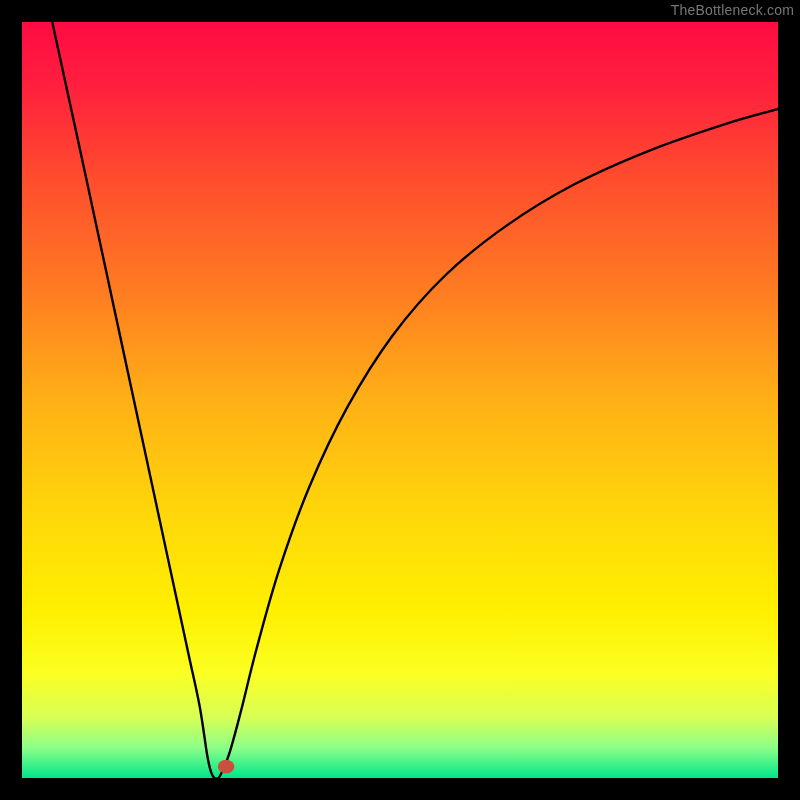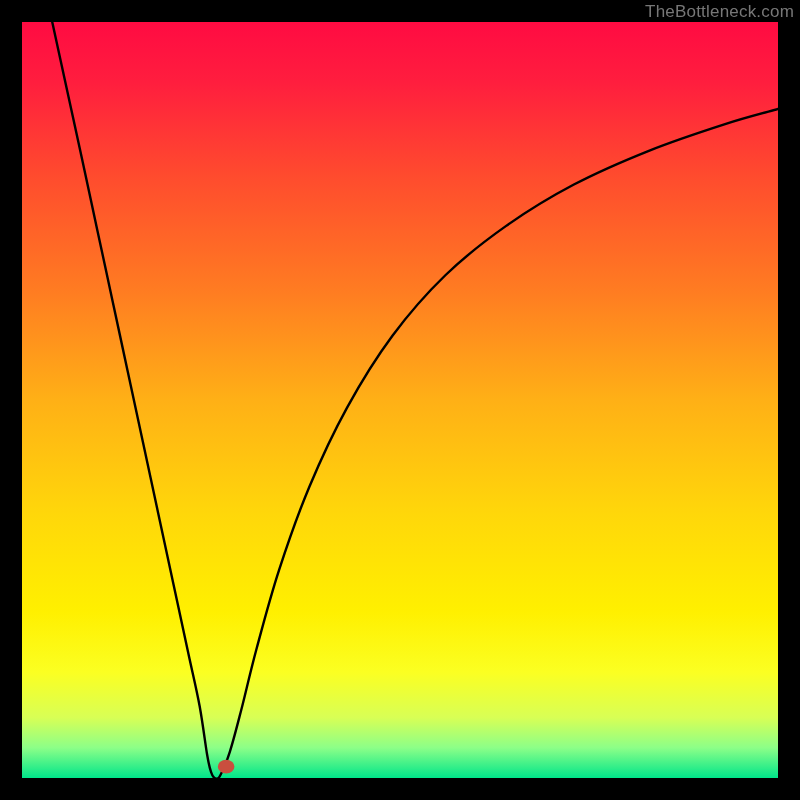--- a/index.html
+++ b/index.html
@@ -25,21 +25,21 @@
     top: 22px;
     width: 756px;
     height: 756px;
     overflow: hidden;
   }
   .watermark {
     position: absolute;
     top: 2px;
     right: 6px;
     color: #777;
-    font-size: 17px;
+    font-size: 14px;
     font-weight: 500;
     letter-spacing: 0.2px;
     user-select: none;
   }
   svg {
     display: block;
   }
 </style>
 </head>
 <body>

